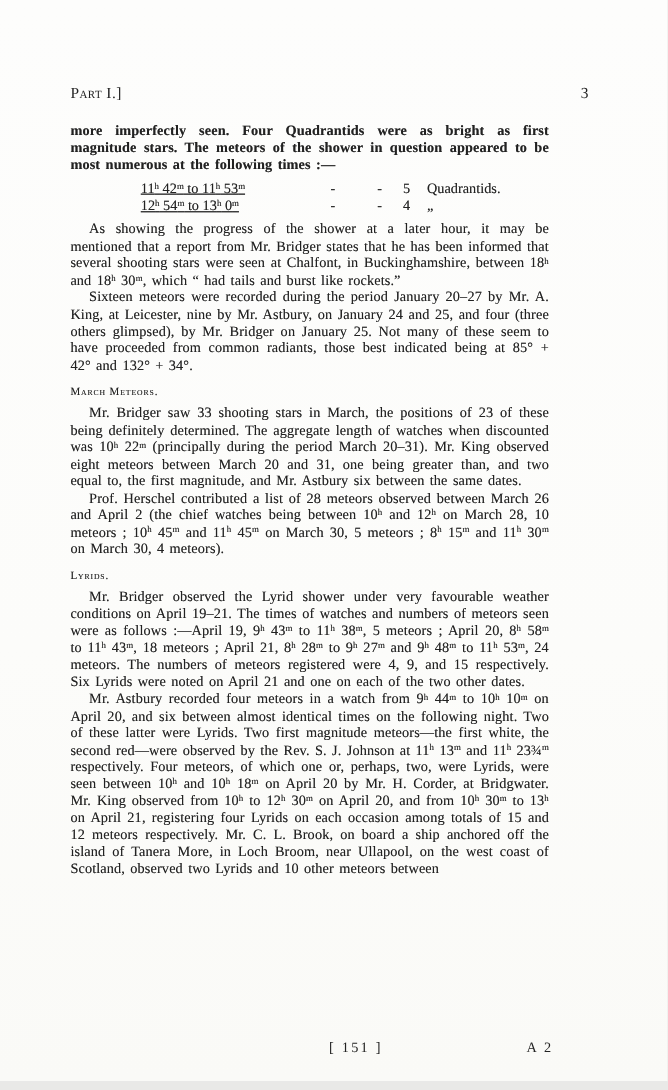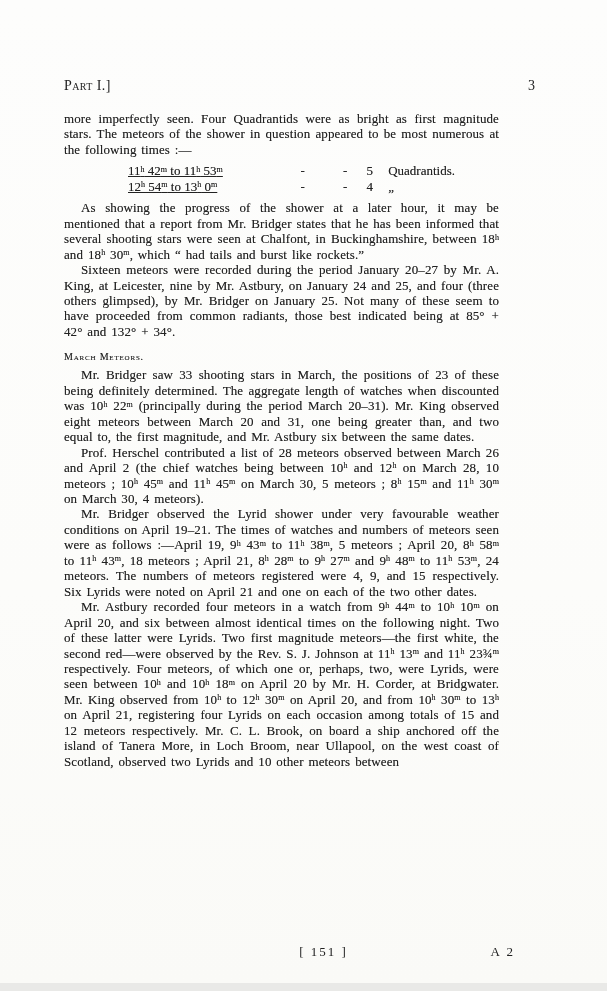--- a/index.html
+++ b/index.html
@@ -42,21 +42,21 @@
   .body-text { width: 435px; }
   .para {
     font-size: 13px;
     line-height: 15.45px;
     text-align: justify;
     text-indent: 17px;
     letter-spacing: 0.1px;
     word-spacing: 1.5px;
     text-shadow: 0 0 0.4px rgba(20,20,20,0.45);
   }
-  .para.no-indent { text-indent: 0; }
+  .para.no-indent { text-indent: 0; font-weight: bold; }
   sup {
     font-size: 0.62em;
     line-height: 0;
     vertical-align: baseline;
     position: relative;
     top: -0.45em;
   }
 
   
   .times-table { margin: 6px 0 6px 64px; }
@@ -91,21 +91,21 @@
     font-size: 13px;
   }
   .foot-plate {
     position: absolute;
     left: 12px; right: 0;
     text-align: center;
     letter-spacing: 2px;
   }
   .foot-sig {
     position: absolute;
-    right: 20px;
+    right: 32px;
     font-variant: small-caps;
     letter-spacing: 2px;
   }
 </style>
 </head>
 <body>
 
 <div class="page" style="color: rgb(34, 34, 34);">
 
   <div class="running-header">
@@ -134,20 +134,21 @@
       </div>
     </div>
 
     <p class="para">As showing the progress of the shower at a later hour, it may be mentioned that a report from Mr. Bridger states that he has been informed that several shooting stars were seen at Chalfont, in Buckinghamshire, between 18<sup>h</sup> and 18<sup>h</sup> 30<sup>m</sup>, which “ had tails and burst like rockets.”</p>
     <p class="para">Sixteen meteors were recorded during the period January 20–27 by Mr. A. King, at Leicester, nine by Mr. Astbury, on January 24 and 25, and four (three others glimpsed), by Mr. Bridger on January 25.  Not many of these seem to have proceeded from common radiants, those best indicated being at 85° + 42° and 132° + 34°.</p>
 
     <h2 class="sect-heading">March Meteors.</h2>
     <p class="para">Mr. Bridger saw 33 shooting stars in March, the positions of 23 of these being definitely determined.  The aggregate length of watches when discounted was 10<sup>h</sup> 22<sup>m</sup> (principally during the period March 20–31).  Mr. King observed eight meteors between March 20 and 31, one being greater than, and two equal to, the first magnitude, and Mr. Astbury six between the same dates.</p>
     <p class="para">Prof. Herschel contributed a list of 28 meteors observed between March 26 and April 2 (the chief watches being between 10<sup>h</sup> and 12<sup>h</sup> on March 28, 10 meteors ; 10<sup>h</sup> 45<sup>m</sup> and 11<sup>h</sup> 45<sup>m</sup> on March 30, 5 meteors ; 8<sup>h</sup> 15<sup>m</sup> and 11<sup>h</sup> 30<sup>m</sup> on March 30, 4 meteors).</p>
 
+    <h2 class="sect-heading">Lyrids.</h2>
     <p class="para">Mr. Bridger observed the Lyrid shower under very favourable weather conditions on April 19–21.  The times of watches and numbers of meteors seen were as follows :—April 19, 9<sup>h</sup> 43<sup>m</sup> to 11<sup>h</sup> 38<sup>m</sup>, 5 meteors ; April 20, 8<sup>h</sup> 58<sup>m</sup> to 11<sup>h</sup> 43<sup>m</sup>, 18 meteors ; April 21, 8<sup>h</sup> 28<sup>m</sup> to 9<sup>h</sup> 27<sup>m</sup> and 9<sup>h</sup> 48<sup>m</sup> to 11<sup>h</sup> 53<sup>m</sup>, 24 meteors. The numbers of meteors registered were 4, 9, and 15 respectively. Six Lyrids were noted on April 21 and one on each of the two other dates.</p>
     <p class="para">Mr. Astbury recorded four meteors in a watch from 9<sup>h</sup> 44<sup>m</sup> to 10<sup>h</sup> 10<sup>m</sup> on April 20, and six between almost identical times on the following night.  Two of these latter were Lyrids.  Two first magnitude meteors—the first white, the second red—were observed by the Rev. S. J. Johnson at 11<sup>h</sup> 13<sup>m</sup> and 11<sup>h</sup> 23¾<sup>m</sup> respectively. Four meteors, of which one or, perhaps, two, were Lyrids, were seen between 10<sup>h</sup> and 10<sup>h</sup> 18<sup>m</sup> on April 20 by Mr. H. Corder, at Bridgwater.  Mr. King observed from 10<sup>h</sup> to 12<sup>h</sup> 30<sup>m</sup> on April 20, and from 10<sup>h</sup> 30<sup>m</sup> to 13<sup>h</sup> on April 21, registering four Lyrids on each occasion among totals of 15 and 12 meteors respectively. Mr. C. L. Brook, on board a ship anchored off the island of Tanera More, in Loch Broom, near Ullapool, on the west coast of Scotland, observed two Lyrids and 10 other meteors between</p>
 
   </div>
 
   <div class="page-footer">
     <span class="foot-plate">[ 151 ]</span>
     <span class="foot-sig">A 2</span>
   </div>
 

